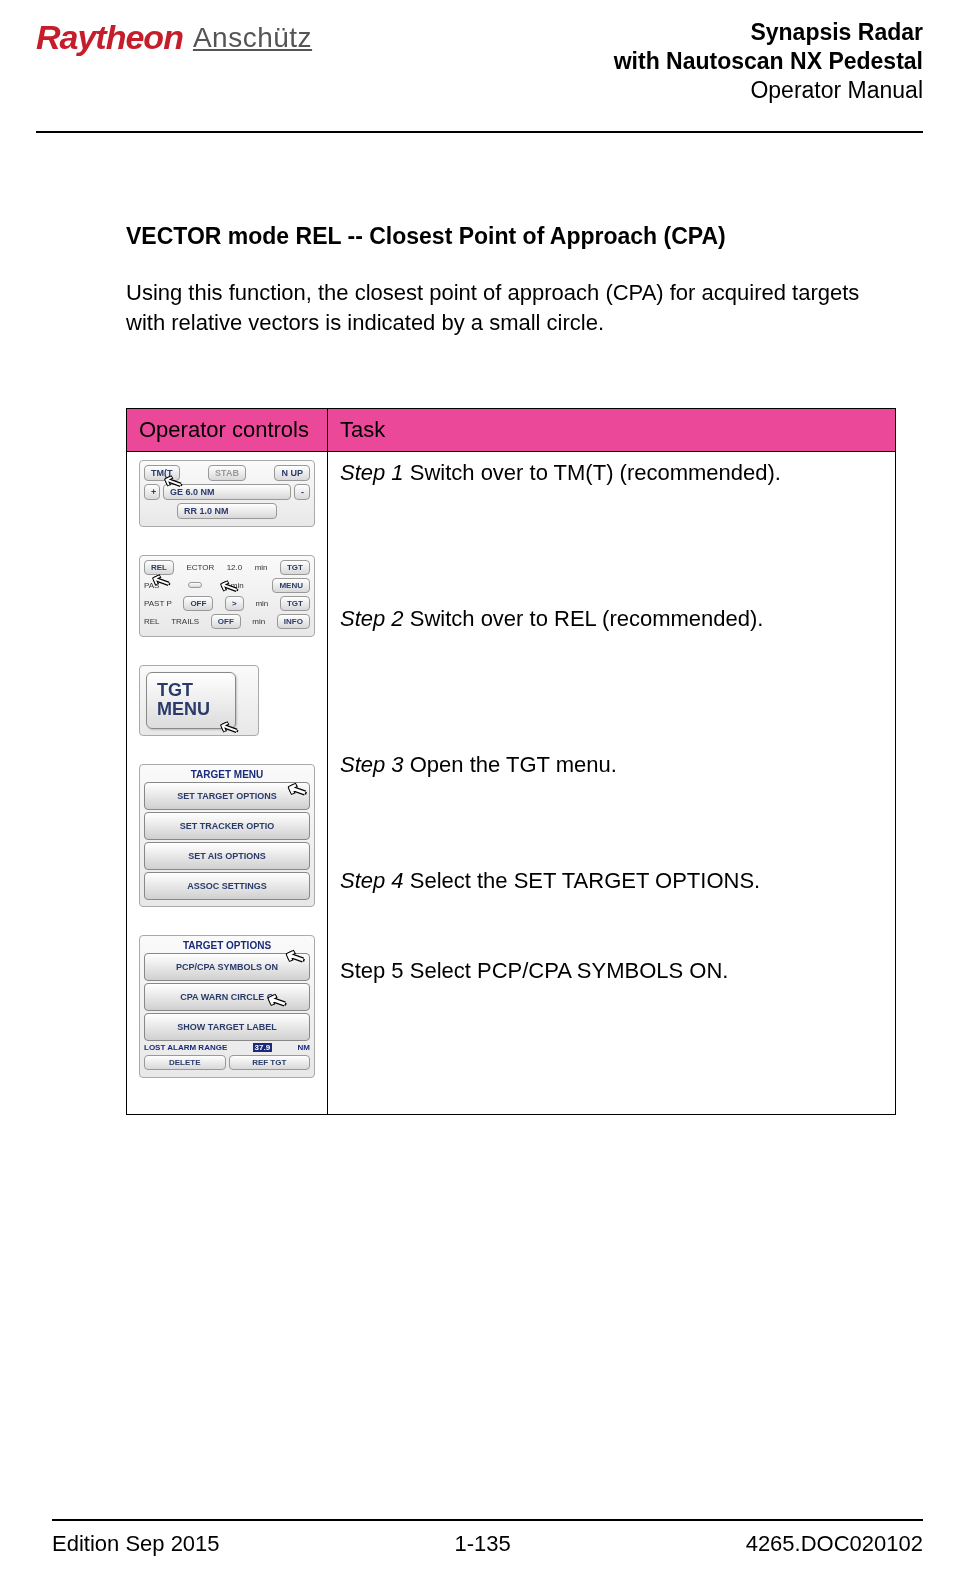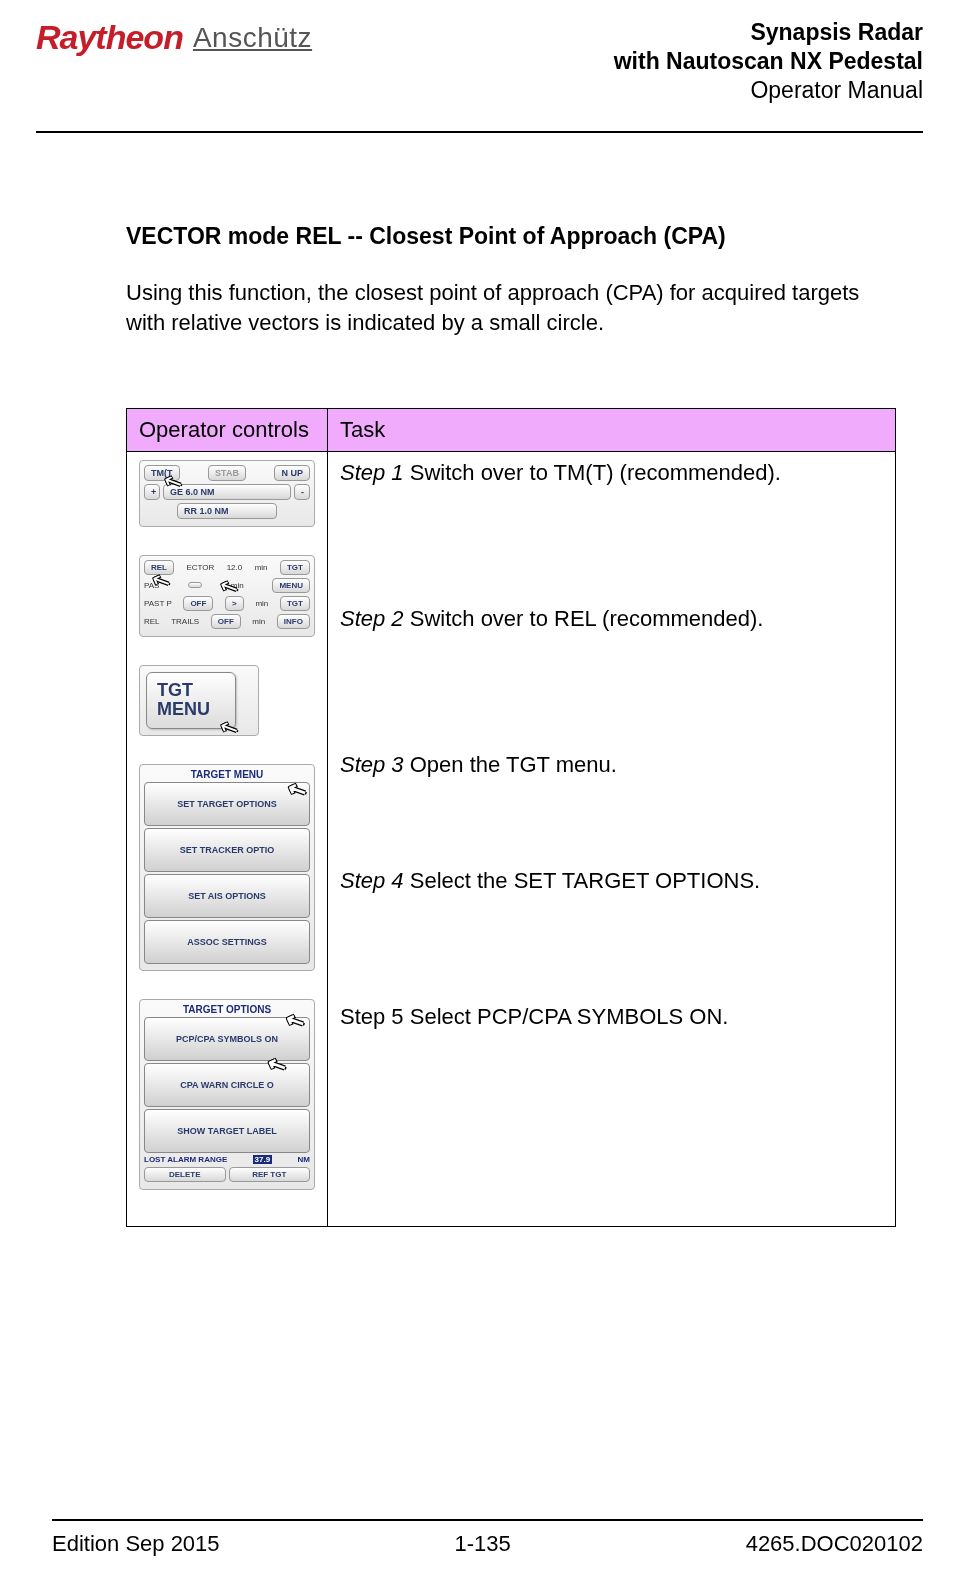--- a/index.html
+++ b/index.html
@@ -64,21 +64,21 @@
       width: 100%;
     }
     table.proc td, table.proc th {
       border: 1px solid #000;
       padding: 8px 12px;
       font-size: 22px;
       vertical-align: top;
       text-align: left;
     }
     table.proc th {
-      background: #f0abfc;
+      background: #ec4899;
       font-weight: 400;
     }
     table.proc th:first-child { width: 200px; }
     .controls-cell { padding: 10px 6px; }
     .task-cell { padding: 10px 14px; }
     .step { margin-bottom: 120px; }
     .step:last-child { margin-bottom: 40px; }
     .step .label { font-style: italic; }
     .panel {
       border: 1px solid #aaa;
@@ -129,21 +129,21 @@
       width: 90px;
       box-shadow: 1px 1px 2px rgba(0,0,0,0.2);
     }
     .menu-panel { text-align:center; font-size:9px; font-weight:700; color:#2a3a6a; }
     .menu-panel .hdr { color:#1a2a7a; font-size:10px; margin-bottom:2px; }
     .menu-panel .mbtn {
       display:block;
       background: linear-gradient(#fff,#d0d0d0);
       border:1px solid #888;
       border-radius:4px;
-      padding:16px 4px;
+      padding:8px 4px;
       margin-bottom:2px;
     }
     .hl { background: #1a2a7a; color:#fff; padding:0 2px; font-size:8px; }
     .footer {
       position: absolute;
       bottom: 34px;
       left: 52px;
       right: 36px;
       border-top: 2px solid #000;
       padding-top: 10px;
@@ -268,21 +268,21 @@
       <td class="task-cell">
         <div class="step">
           <span class="label">Step 1</span><span> Switch over to TM(T) (recommended).</span>
         </div>
         <div class="step">
           <span class="label">Step 2</span><span> Switch over to REL (recommended).</span>
         </div>
         <div class="step" style="margin-bottom:90px">
           <span class="label">Step 3</span><span> Open the TGT menu.</span>
         </div>
-        <div class="step" style="margin-bottom:110px">
+        <div class="step" style="margin-bottom:64px">
           <span class="label">Step 4</span><span> Select the SET TARGET OPTIONS.</span>
         </div>
         <div class="step">
           <span>Step 5</span><span> Select PCP/CPA SYMBOLS ON.</span>
         </div>
       </td>
     </tr>
   </tbody>
     </table>
 </main>

